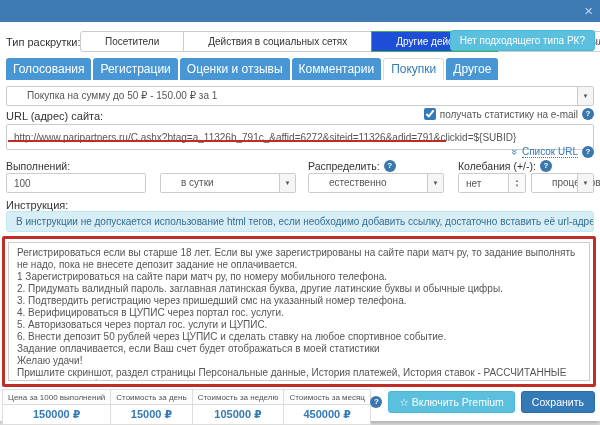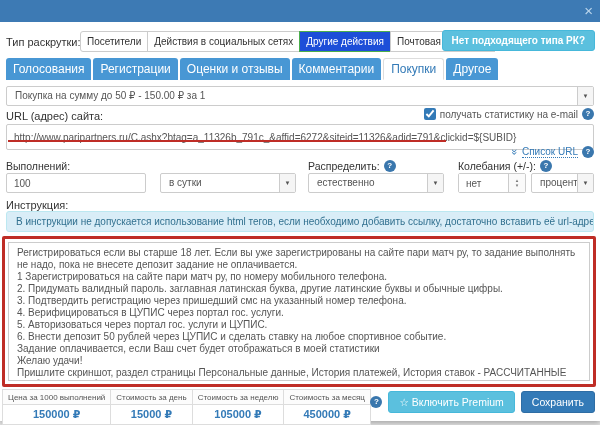--- a/index.html
+++ b/index.html
@@ -11,35 +11,35 @@
   
   .mhead { position:absolute; left:0; top:0; right:0; height:22px; background:#3d7ab4; color:#e8f1f9; font-size:11px; line-height:22px; padding:0 9px; }
   .mclose { position:absolute; right:7px; top:0; color:#bcd6ec; font-size:15px; line-height:22px; cursor:pointer; }
 
   
   .hicon { display:inline-block; width:12px; height:12px; border-radius:50%; background:#3a77ad; color:#fff; font-size:8px; line-height:12px; text-align:center; font-weight:bold; flex:0 0 auto; }
 
   
   .ptlabel { position:absolute; left:6px; top:36px; font-size:11px; color:#333; }
   .ptgroup { position:absolute; left:80px; top:31px; display:flex; align-items:center; }
-  .pbtn { height:21px; line-height:19px; padding:0 6px; font-size:10px; color:#333; background:#fff; border:1px solid #ccc; margin-left:-1px; white-space:nowrap; cursor:pointer; }
+  .pbtn { height:21px; line-height:19px; padding:0 24px; font-size:10px; color:#333; background:#fff; border:1px solid #ccc; margin-left:-1px; white-space:nowrap; cursor:pointer; }
   .pbtn:first-child { border-radius:3px 0 0 3px; margin-left:0; }
   .pbtn.green { background:#1d4ed8; border-color:#4cae4c; color:#fff; }
   .pbtn:nth-last-child(1){ border-radius:0 3px 3px 0; }
   .ptgroup .hicon { margin-left:6px; }
-  .notype { position:absolute; right:5px; top:30px; height:21px; line-height:19px; padding:0 9px; font-size:10px; color:#fff; background:#5bc0de; border:1px solid #46b8da; border-radius:3px; cursor:pointer;font-weight:bold; }
+  .notype { position:absolute; right:5px; top:30px; height:21px; line-height:19px; padding:0 9px; font-size:10px; color:#fff; background:#5bc0de; border:1px solid #46b8da; border-radius:3px; cursor:pointer; }
 
   
   .tabs { position:absolute; left:6px; top:58px; display:flex; gap:2px; }
   .tab { height:22px; line-height:22px; padding:0 7px; font-size:12px; color:#fff; background:#4897d4; border-radius:3px 3px 0 0; cursor:pointer; white-space:nowrap; }
   .tab.active { background:#fff; color:#337ab7; border:1px solid #ddd; border-bottom-color:#fff; line-height:20px; }
 
   
   .sel { position:absolute; height:20px; background:#fff; border:1px solid #ccc; border-radius:2px; font-size:10px; color:#555; cursor:pointer; }
-  .sel .v { position:absolute; left:8px; top:0; line-height:18px; white-space:nowrap; }
+  .sel .v { position:absolute; left:20px; top:0; line-height:18px; white-space:nowrap; }
   .sel .caret { position:absolute; right:0; top:0; bottom:0; width:16px; border-left:1px solid #ccc; background:#f5f5f5; color:#555; font-size:6px; line-height:18px; text-align:center; }
   .prodsel { left:6px; top:86px; width:588px; }
 
   
   .urllabel { position:absolute; left:6px; top:110px; font-size:11px; color:#333; }
   .emailbox { position:absolute; right:6px; top:108px; display:flex; align-items:center; gap:4px; font-size:10px; color:#555; }
   .emailbox input { width:12px; height:12px; accent-color:#337ab7; }
   .urlinput { position:absolute; left:6px; top:124px; width:588px; height:20px; border:1px solid #ccc; border-radius:2px; font-family:inherit; font-size:10px; color:#555; padding:12px 7px; }
   .redline { position:absolute; left:8px; top:140px; width:438px; height:2px; background:#bf2d26; }
   .urllist { position:absolute; right:6px; top:146px; display:flex; align-items:center; gap:4px; font-size:10px; }

